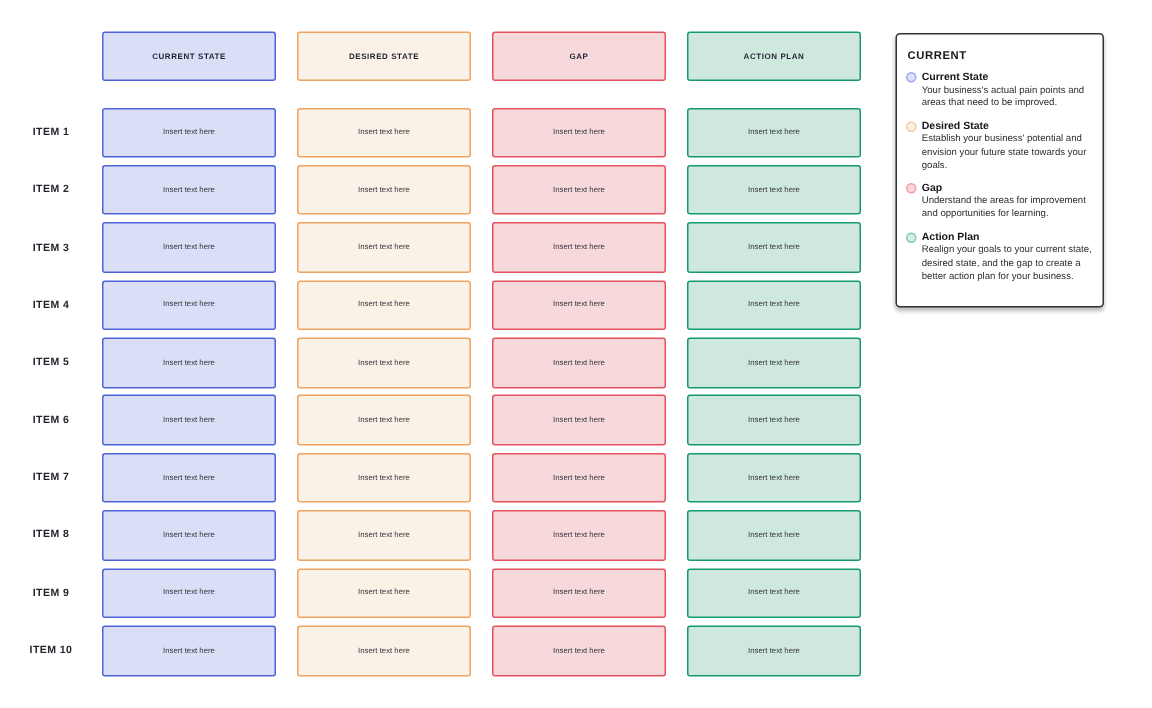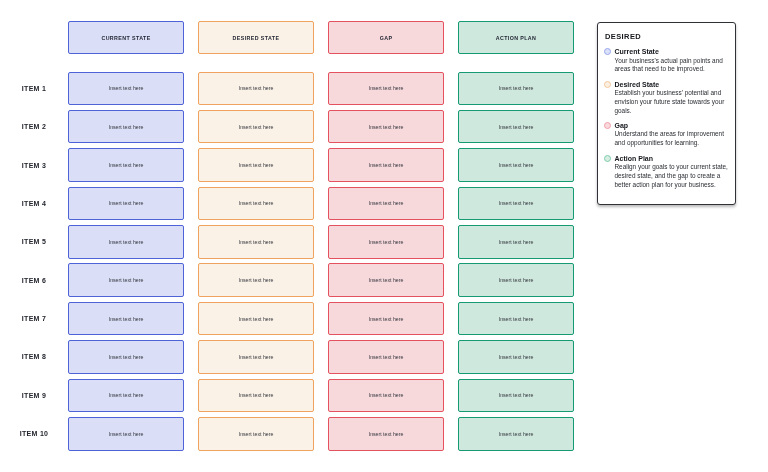--- a/index.html
+++ b/index.html
@@ -260,21 +260,21 @@
       <span>Insert text here</span>
     </div>
           <div class="box cell" style="border-color: rgb(22, 154, 115); background: rgb(207, 232, 221);">
       <span>Insert text here</span>
     </div>
         </div>
       </div>
   </div>
 
   <aside class="legend">
-    <div class="legend-title">DESIRED</div>
+    <div class="legend-title">CURRENT</div>
     <div id="legend-entries">
         <div class="legend-entry">
       <div class="legend-entry-head">
         <span class="legend-circle" style="border-color: rgb(152, 167, 236); background: rgb(219, 225, 249);"></span>
         <span class="legend-entry-title">Current State</span>
       </div>
       <div class="legend-entry-desc">Your business's actual pain points and areas that need to be improved.</div>
     </div>
         <div class="legend-entry">
       <div class="legend-entry-head">

